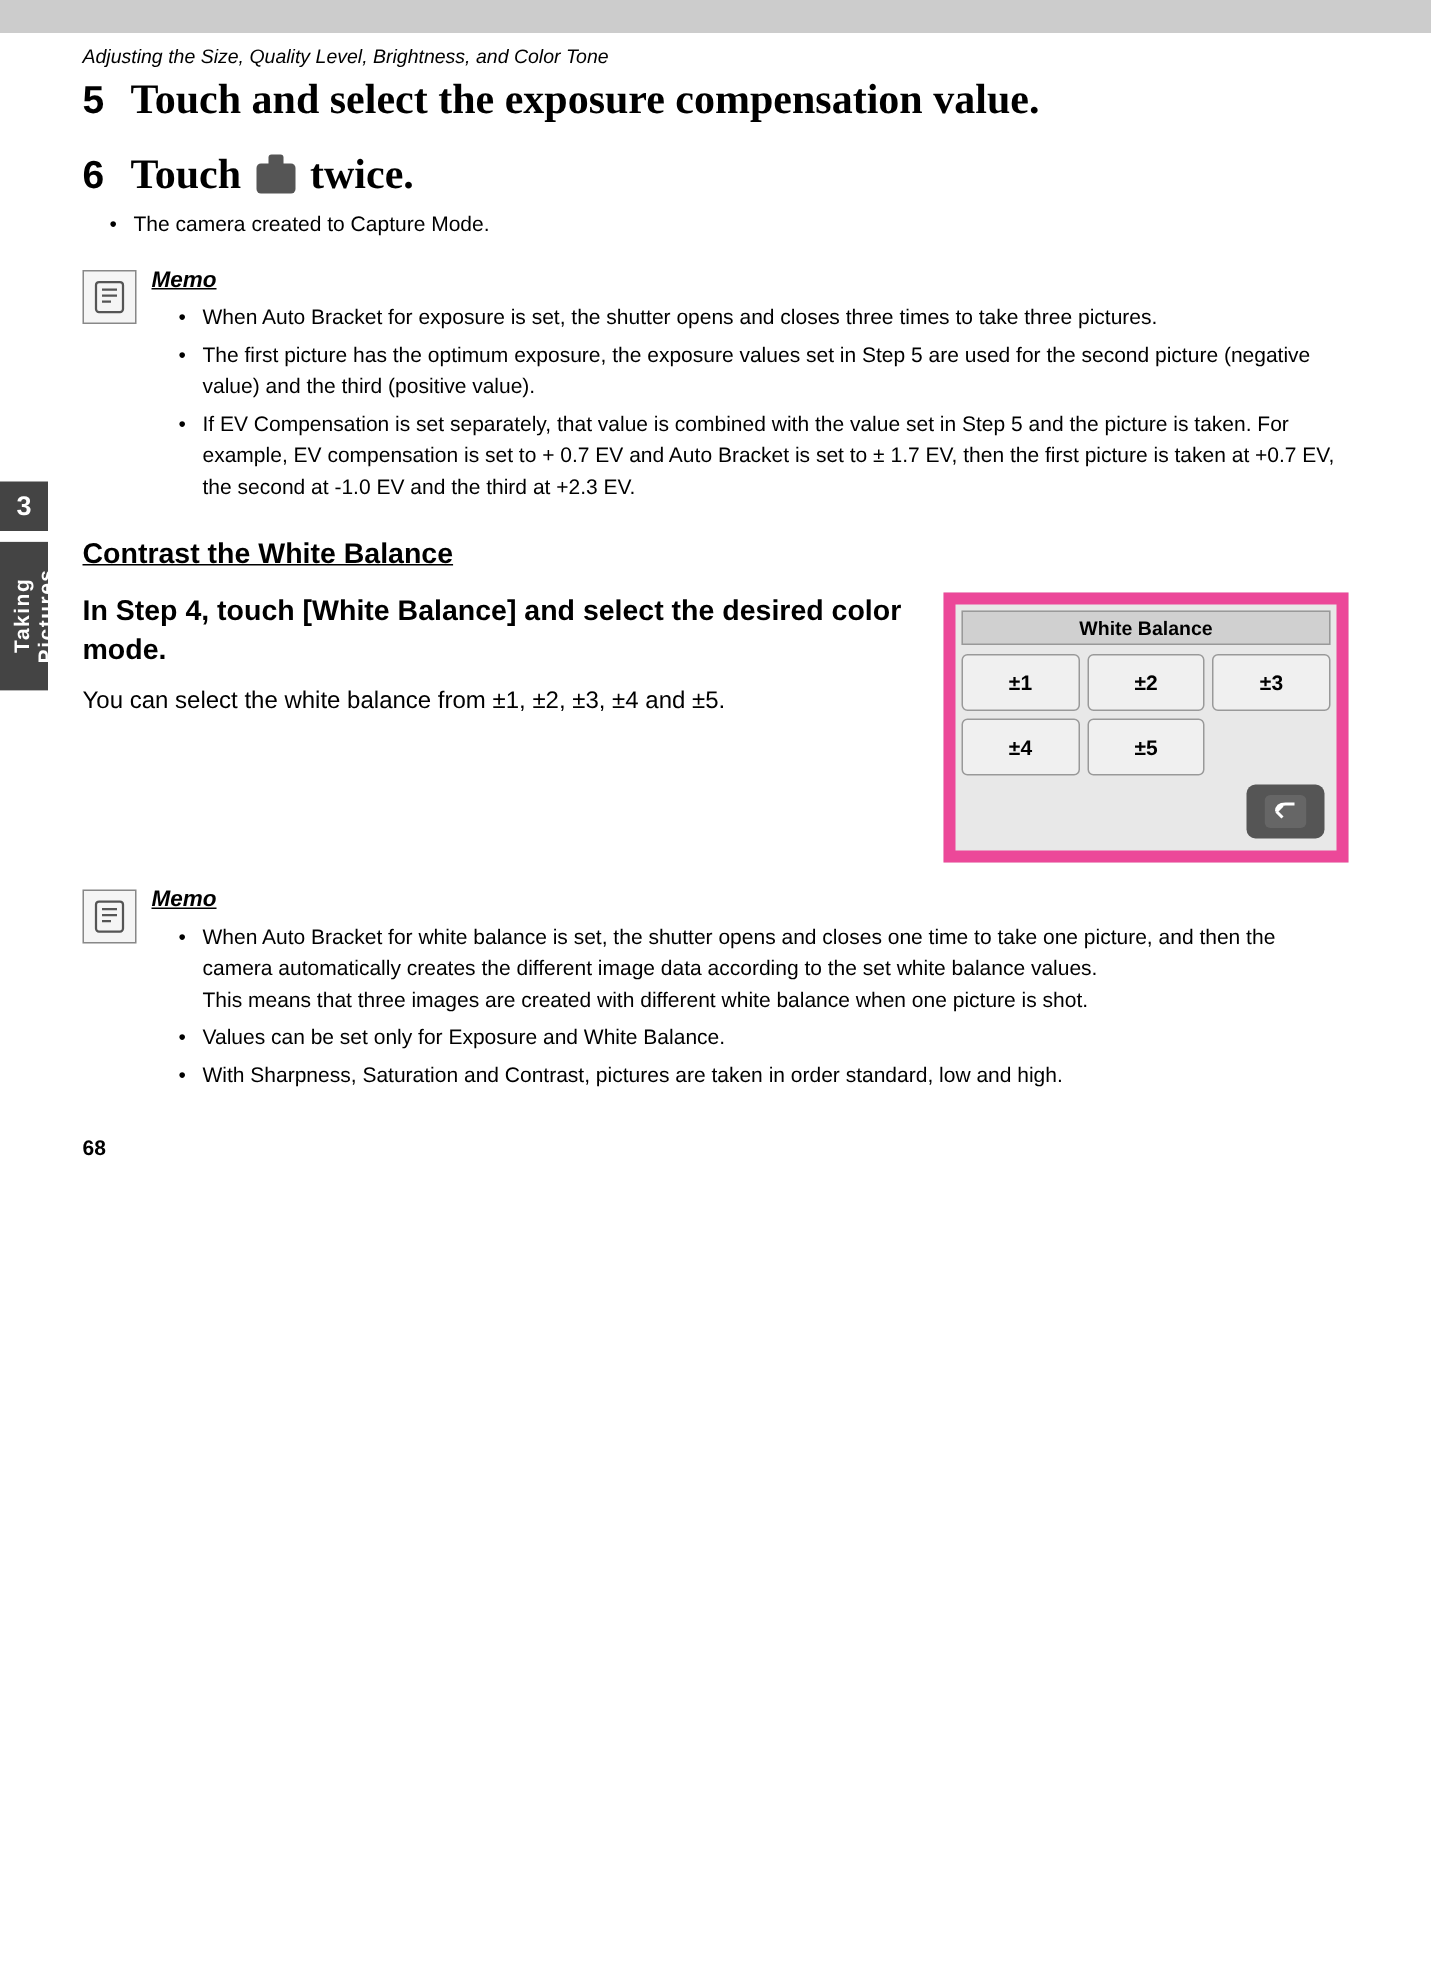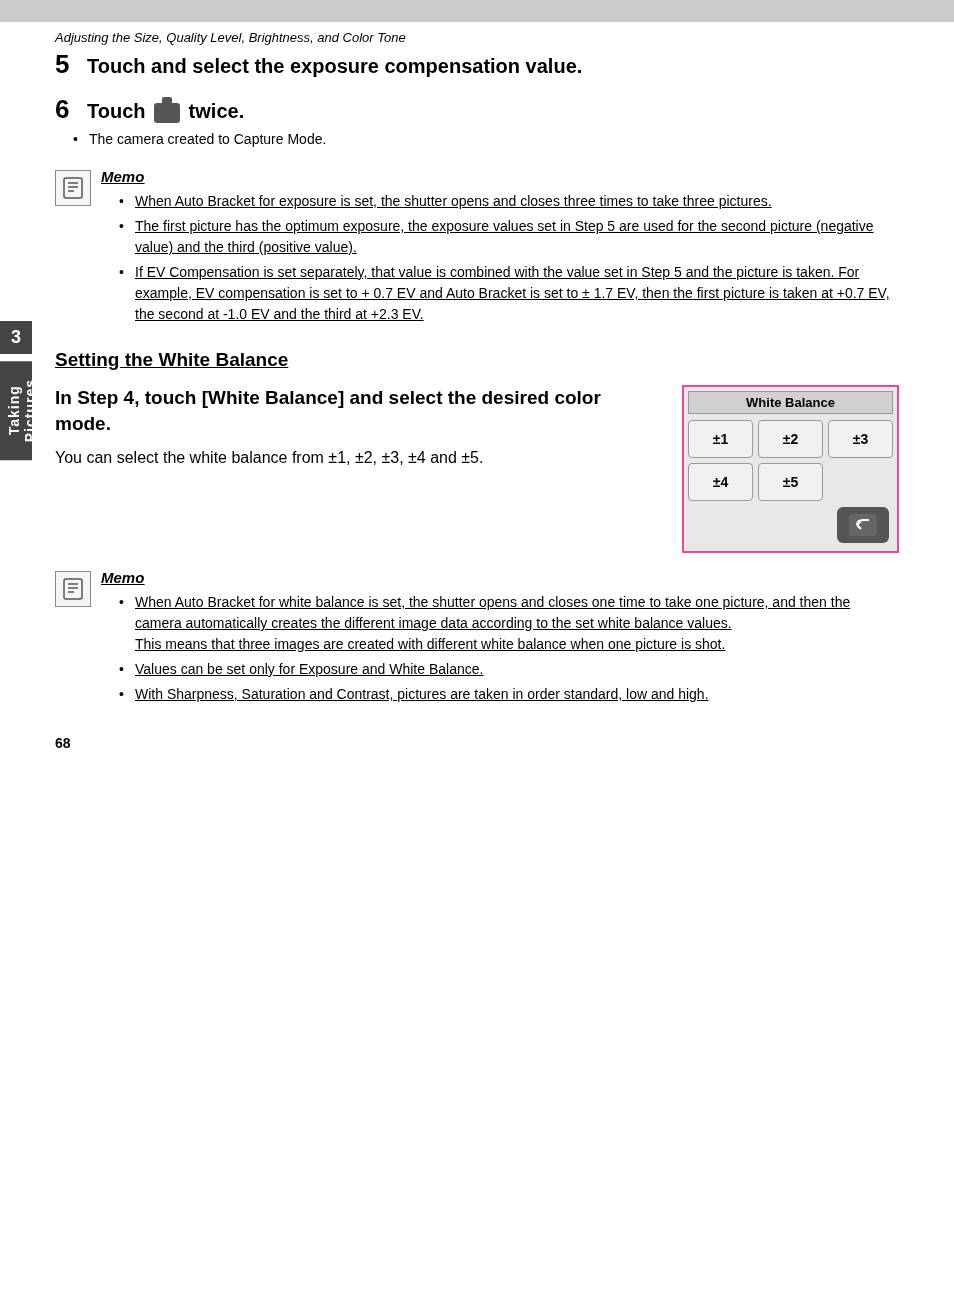--- a/index.html
+++ b/index.html
@@ -73,22 +73,23 @@
     }
 
     .step-number {
       font-size: 26px;
       font-weight: bold;
       line-height: 1;
       min-width: 22px;
     }
 
     .step-title {
-      font-size: 20px;
-      font-weight: bold;
+      font-size: 28px;
+      font-weight: bold;
+      font-family: Liberation Serif, serif;
     }
 
     .bullet-list {
       list-style: none;
       padding-left: 18px;
     }
 
     .bullet-list li {
       position: relative;
       padding-left: 16px;
@@ -102,21 +103,20 @@
       position: absolute;
       left: 0;
       top: 0;
     }
 
     .memo-box {
       display: flex;
       gap: 10px;
       margin: 14px 0 14px 0;
       align-items: flex-start;
-      text-decoration: underline;
     }
 
     .memo-icon {
       width: 36px;
       height: 36px;
       border: 1px solid #888;
       background: #f5f5f5;
       flex-shrink: 0;
       display: flex;
       align-items: center;
@@ -167,22 +167,22 @@
       line-height: 1.35;
       margin-bottom: 10px;
     }
 
     .wb-desc {
       font-size: 16px;
       line-height: 1.5;
     }
 
     .wb-panel {
-      width: 217px;
-      border: 2px solid #ec4899;
+      width: 270px;
+      border: 8px solid #ec4899;
       background: #e8e8e8;
       flex-shrink: 0;
       padding: 4px;
     }
 
     .wb-panel-title {
       text-align: center;
       font-size: 13px;
       font-weight: bold;
       background: #d0d0d0;
@@ -314,21 +314,21 @@
     <div class="memo-content">
       <div class="memo-title">Memo</div>
       <ul class="bullet-list">
         <li>When Auto Bracket for exposure is set, the shutter opens and closes three times to take three pictures.</li>
         <li>The first picture has the optimum exposure, the exposure values set in Step 5 are used for the second picture (negative value) and the third (positive value).</li>
         <li>If EV Compensation is set separately, that value is combined with the value set in Step 5 and the picture is taken. For example, EV compensation is set to + 0.7 EV and Auto Bracket is set to ± 1.7 EV, then the first picture is taken at +0.7 EV, the second at -1.0 EV and the third at +2.3 EV.</li>
       </ul>
     </div>
   </div>
 
-  <div class="section-heading">Setting the White Balance</div>
+  <div class="section-heading">Contrast the White Balance</div>
 
   <div class="white-balance-section">
     <div class="wb-text">
       <div class="wb-instruction">In Step 4, touch [White Balance] and select the desired color mode.</div>
       <div class="wb-desc">You can select the white balance from ±1, ±2, ±3, ±4 and ±5.</div>
     </div>
     <div class="wb-panel">
       <div class="wb-panel-title">White Balance</div>
       <div class="wb-buttons">
         <div class="wb-btn">±1</div>

